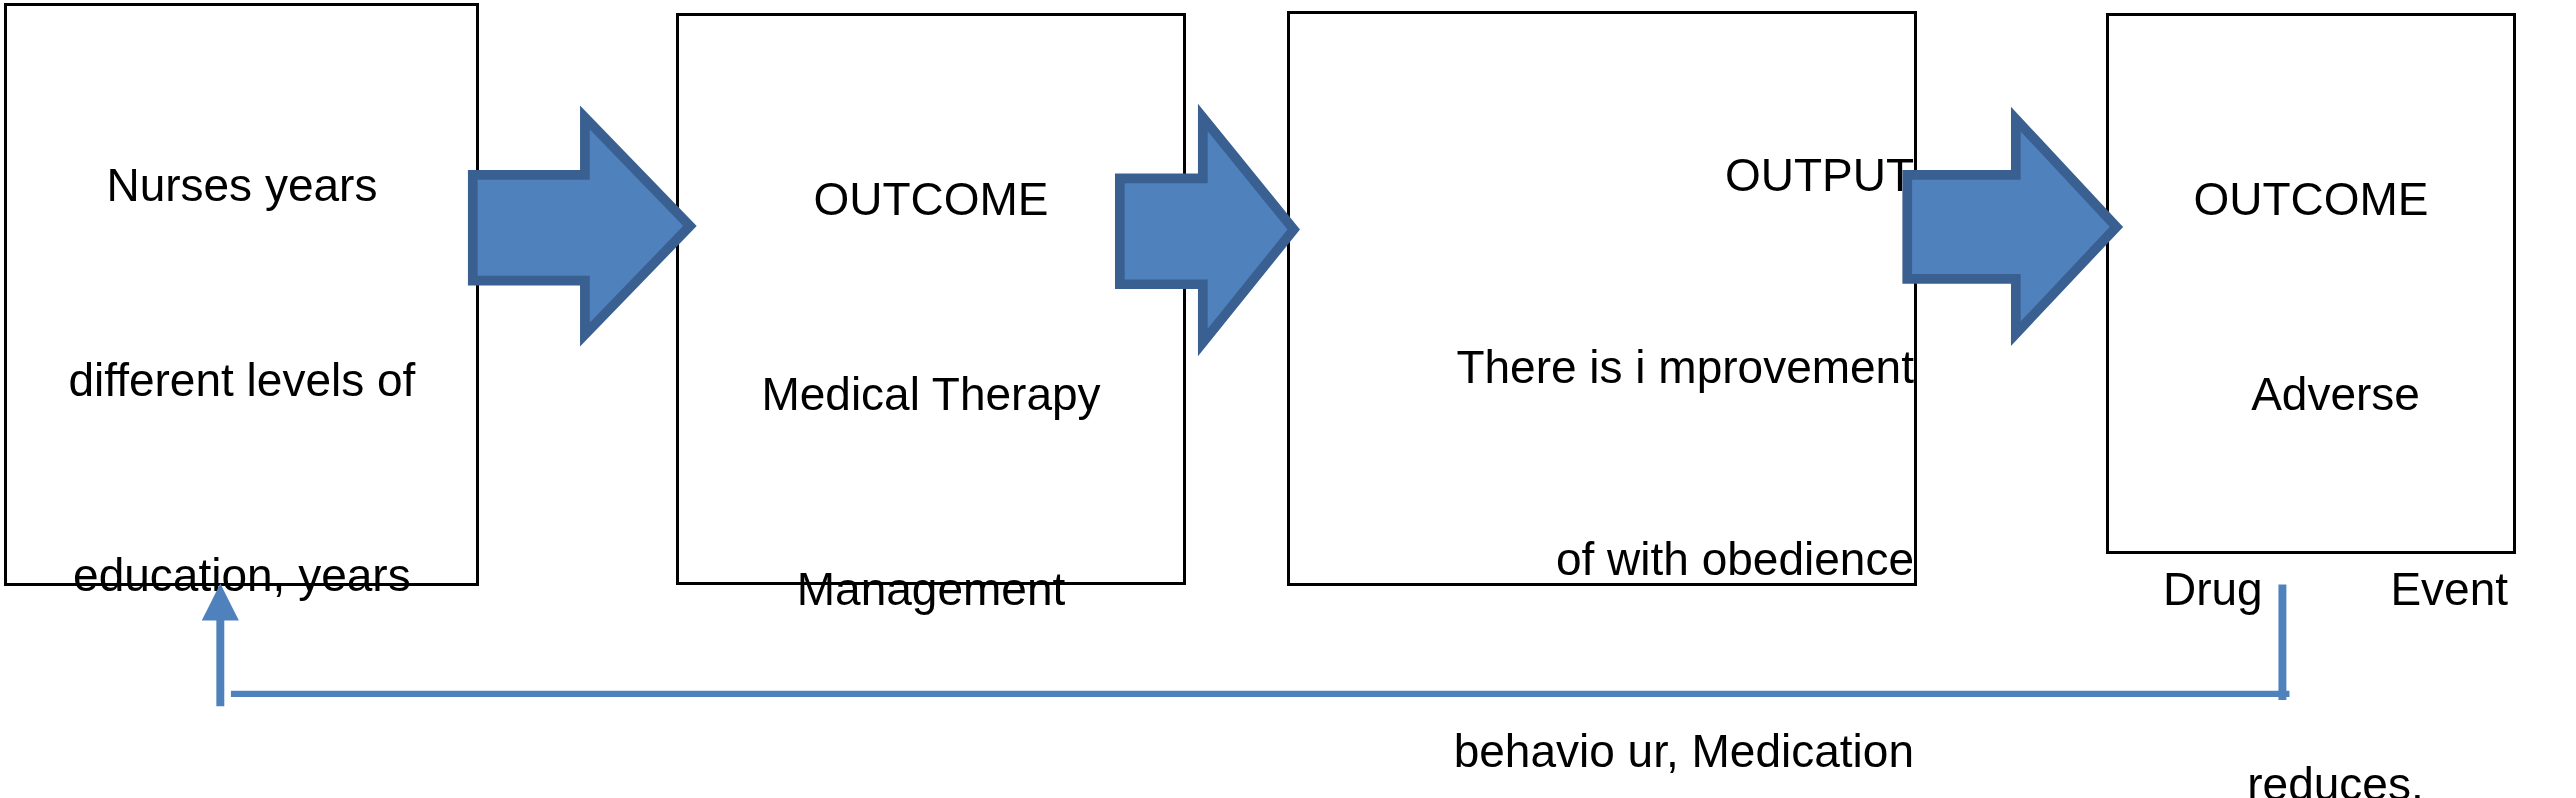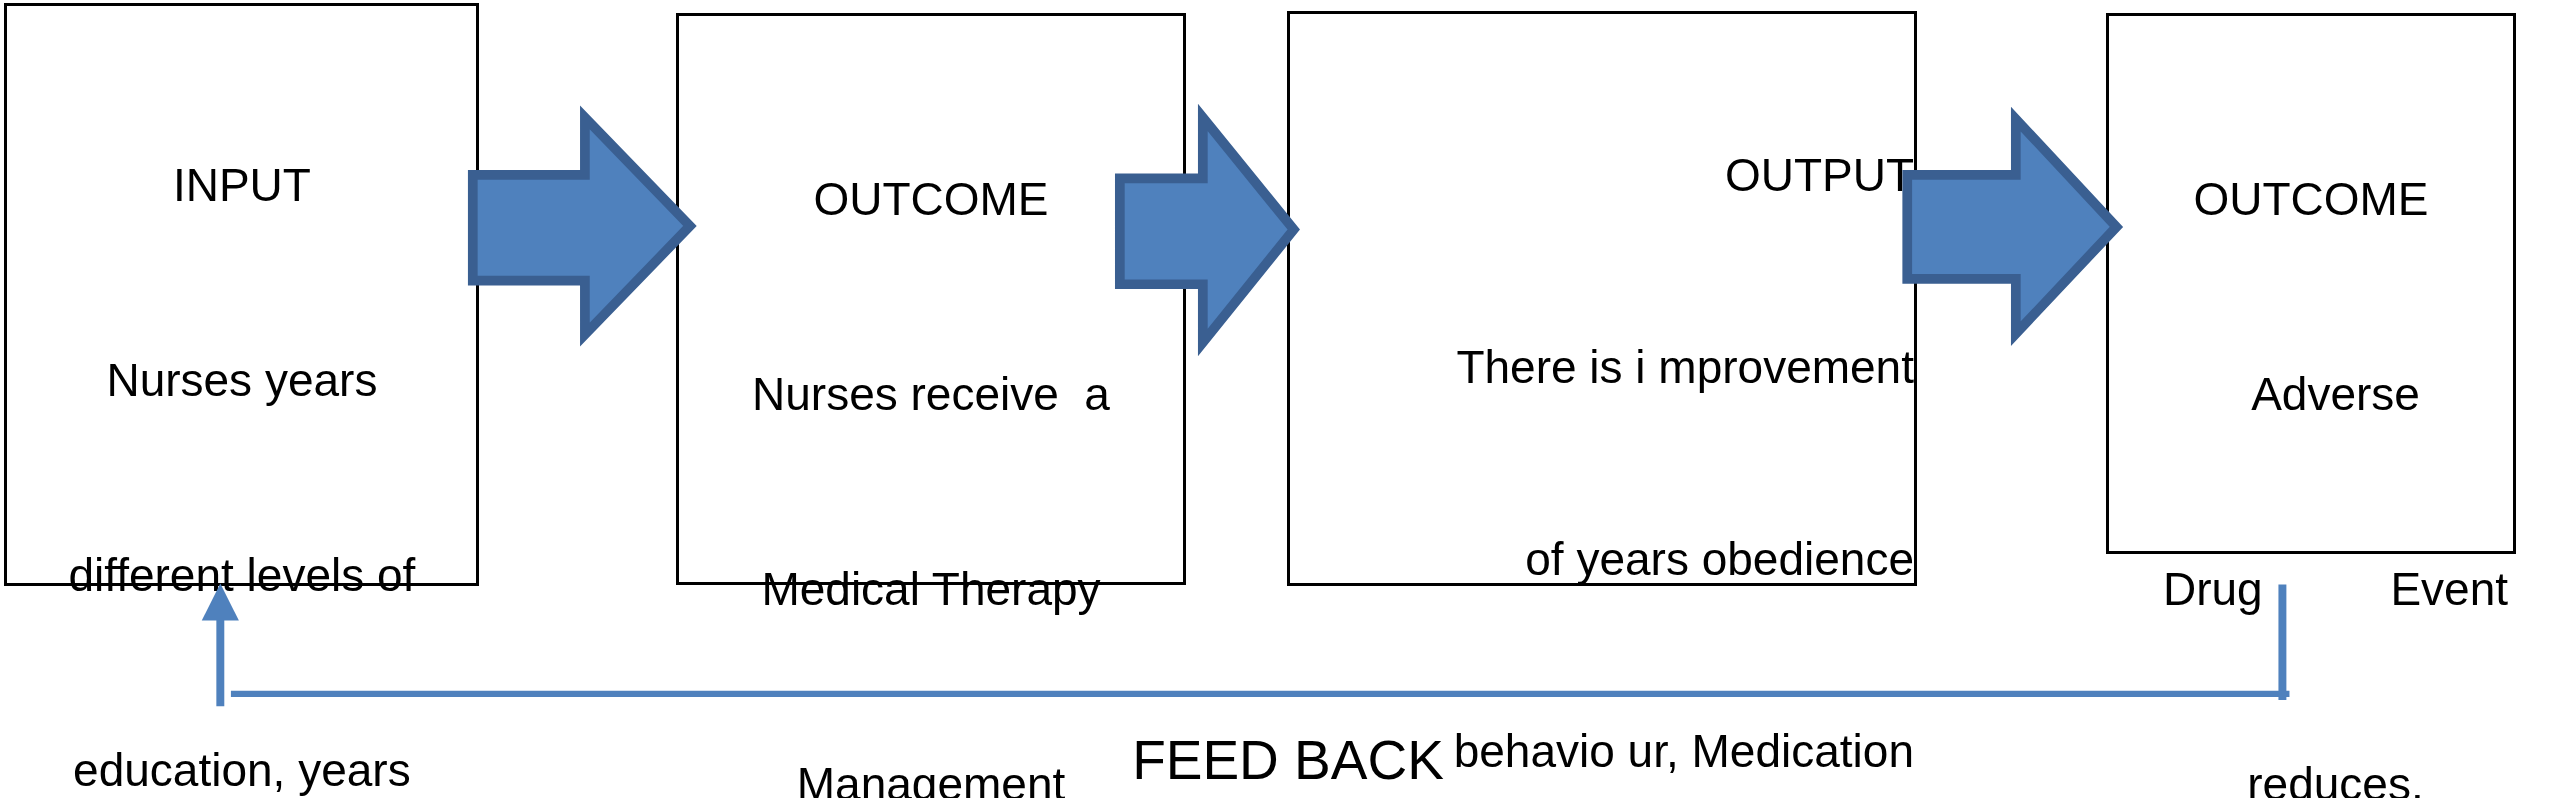--- a/index.html
+++ b/index.html
@@ -46,61 +46,58 @@
     line-height:62px;
     z-index:1;
   }
 </style>
 </head>
 <body>
 
 <div class="canvas">
 
   <div class="box" id="box-input">
-    <div class="box-title">INPUT</div>
     <div class="box-line">Nurses years</div>
     <div class="box-line">different levels of</div>
     <div class="box-line">education, years</div>
     
     
     
   </div>
 
   <div class="box" id="box-process">
     <div class="box-title">OUTCOME</div>
-    <div class="box-line">Nurses receive  a</div>
     <div class="box-line">Medical Therapy</div>
     <div class="box-line">Management</div>
     
     
   </div>
 
   <div class="box" id="box-output">
     <div class="box-title">OUTPUT</div>
     <div class="box-line">There is i mprovement</div>
-    <div class="box-line">of years obedience</div>
+    <div class="box-line">of with obedience</div>
     <div class="box-line">behavio ur, Medication</div>
     
     
     
     
     
   </div>
 
   <div class="box" id="box-outcome">
     <div class="box-title">OUTCOME</div>
     <div class="box-line">Adverse</div>
     <div class="box-line">Drug          Event</div>
     <div class="box-line">reduces.</div>
     
     
     
   </div>
 
-  <div class="feedback-label">FEED BACK</div>
 
   <svg class="overlay" width="2576" height="798" viewBox="0 0 2917 904">
 
     <polygon points="535,198 662,198 662,133 781,256 662,379 662,318 535,318" stroke-width="11" stroke-linejoin="miter" fill="#4f81bd" stroke="#3a5f91"></polygon>
 
     <polygon points="1268,202 1362,202 1362,133 1465,260 1362,388 1362,322 1268,322" stroke-width="11" stroke-linejoin="miter" fill="#4f81bd" stroke="#3a5f91"></polygon>
 
     <polygon points="2160,198 2283,198 2283,135 2397,257 2283,378 2283,316 2160,316" stroke-width="11" stroke-linejoin="miter" fill="#4f81bd" stroke="#3a5f91"></polygon>
 
     <line x1="2585" y1="662" x2="2585" y2="793" stroke-width="9" stroke="#4f81bd"></line>

